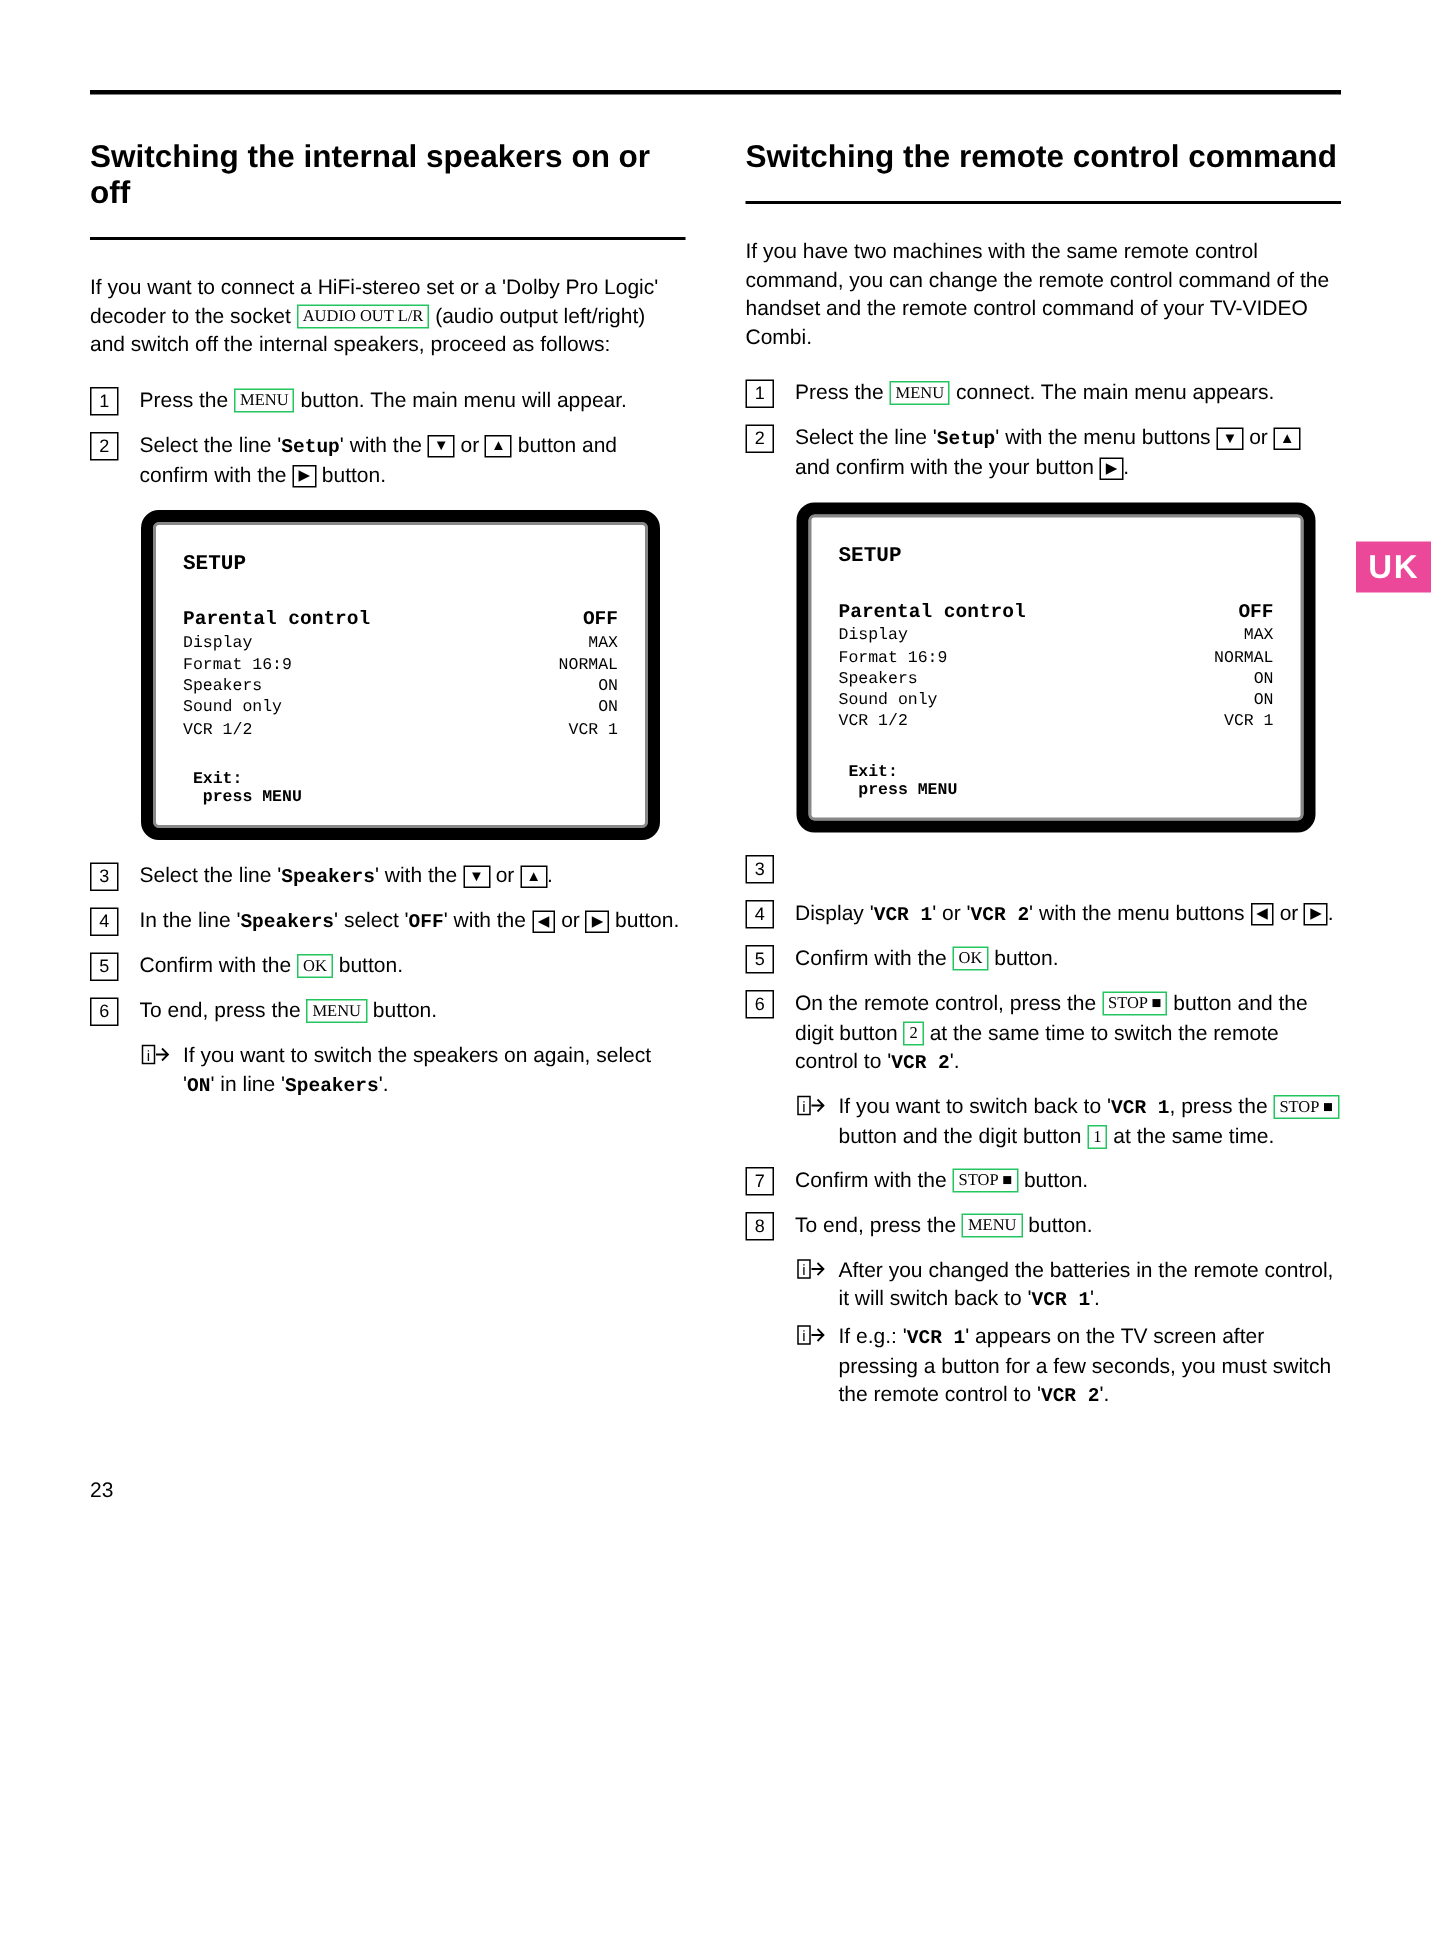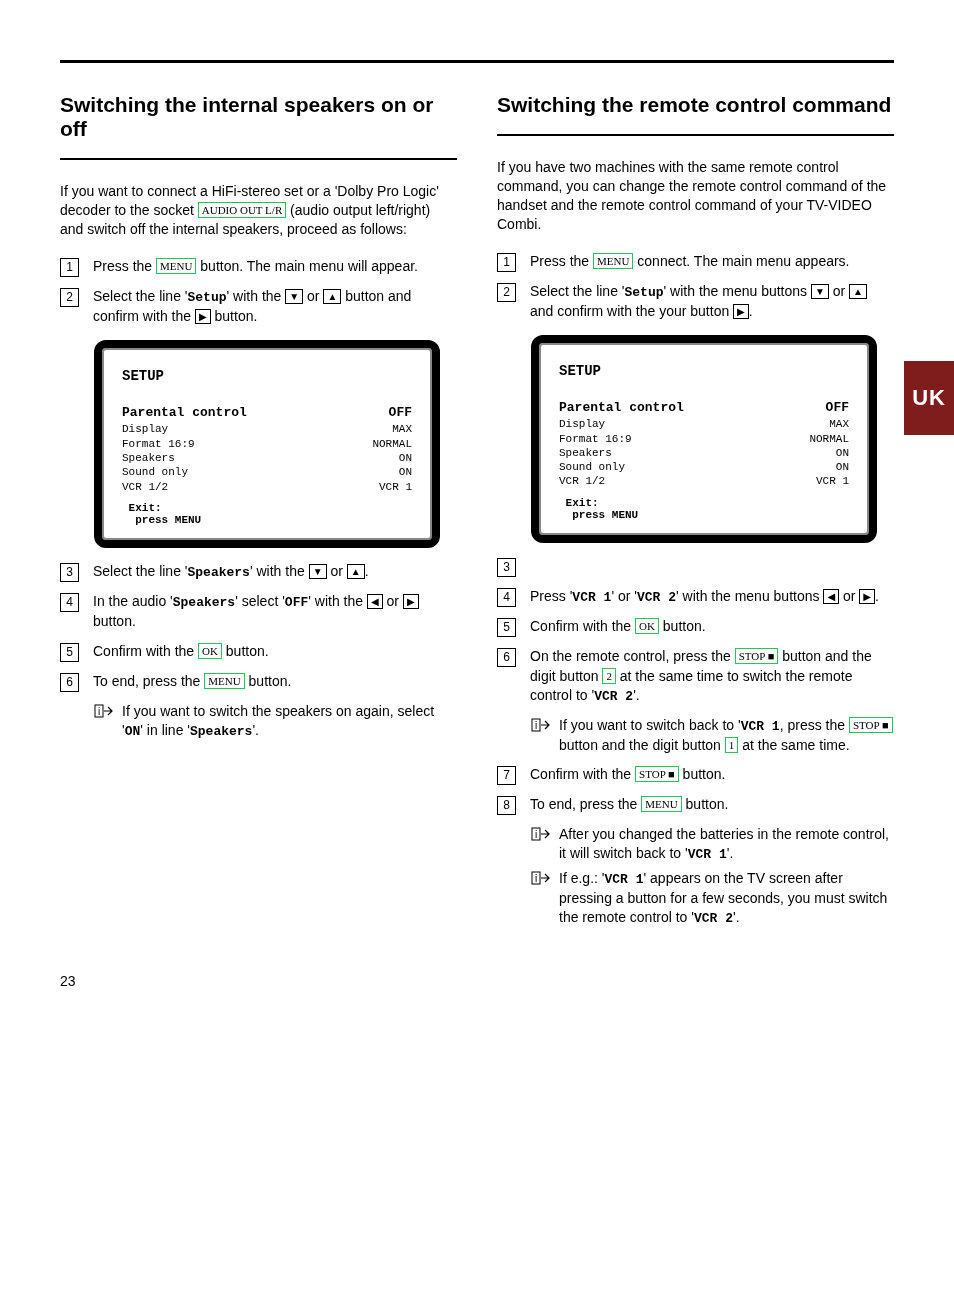--- a/index.html
+++ b/index.html
@@ -100,43 +100,43 @@
     font-size: 11px;
     line-height: 1.3;
   }
   .screen-row.big {
     font-size: 13px;
     font-weight: bold;
     margin-top: 21px;
   }
   .screen-footer {
     font-size: 11px;
-    margin-top: 8px;
+    margin-top: 20px;
     font-weight: bold;
   }
   .tip {
     display: flex;
     align-items: flex-start;
     margin: 6px 0 6px 34px;
     line-height: 1.35;
   }
   .tip-icon {
     flex-shrink: 0;
     margin-right: 8px;
     margin-top: 2px;
   }
   .side-tab {
     position: absolute;
     right: -60px;
     top: 268px;
-    background: #7f1d1d;
+    background: #ec4899;
     color: #fff;
     font-weight: bold;
     font-size: 22px;
-    padding: 24px 8px;
+    padding: 4px 8px;
     letter-spacing: 1px;
     font-family: "Arial Narrow", Arial, sans-serif;
   }
   .page-num {
     text-align: left;
     margin-top: 40px;
     font-size: 14px;
   }
 </style>
 </head>
@@ -199,21 +199,21 @@
     <div class="step">
       <span class="numbox">3</span>
       <div>
         <span>Select the line '</span><span class="mono">Speakers</span><span>' with the </span><span class="arrowbox">▼</span><span> or </span><span class="arrowbox">▲</span><span>.</span>
       </div>
     </div>
 
     <div class="step">
       <span class="numbox">4</span>
       <div>
-        <span>In the audio '</span><span class="mono">Speakers</span><span>' select '</span><span class="mono">OFF</span><span>' with the </span><span class="arrowbox">◀</span><span> or </span><span class="arrowbox">▶</span><span> button.</span>
+        <span>In the line '</span><span class="mono">Speakers</span><span>' select '</span><span class="mono">OFF</span><span>' with the </span><span class="arrowbox">◀</span><span> or </span><span class="arrowbox">▶</span><span> button.</span>
       </div>
     </div>
 
     <div class="step">
       <span class="numbox">5</span>
       <div>
         <span>Confirm with the </span><span class="keybox">OK</span><span> button.</span>
       </div>
     </div>
 
@@ -286,21 +286,21 @@
       <div class="screen-footer">&nbsp;<span>Exit:</span><br>&nbsp;&nbsp;<span>press MENU</span></div>
     </div>
 
     <div class="step">
       <span class="numbox">3</span>
     </div>
 
     <div class="step">
       <span class="numbox">4</span>
       <div>
-        <span>Press '</span><span class="mono">VCR 1</span><span>' or '</span><span class="mono">VCR 2</span><span>' with the menu buttons </span><span class="arrowbox">◀</span><span> or </span><span class="arrowbox">▶</span><span>.</span>
+        <span>Display '</span><span class="mono">VCR 1</span><span>' or '</span><span class="mono">VCR 2</span><span>' with the menu buttons </span><span class="arrowbox">◀</span><span> or </span><span class="arrowbox">▶</span><span>.</span>
       </div>
     </div>
 
     <div class="step">
       <span class="numbox">5</span>
       <div>
         <span>Confirm with the </span><span class="keybox">OK</span><span> button.</span>
       </div>
     </div>
 

